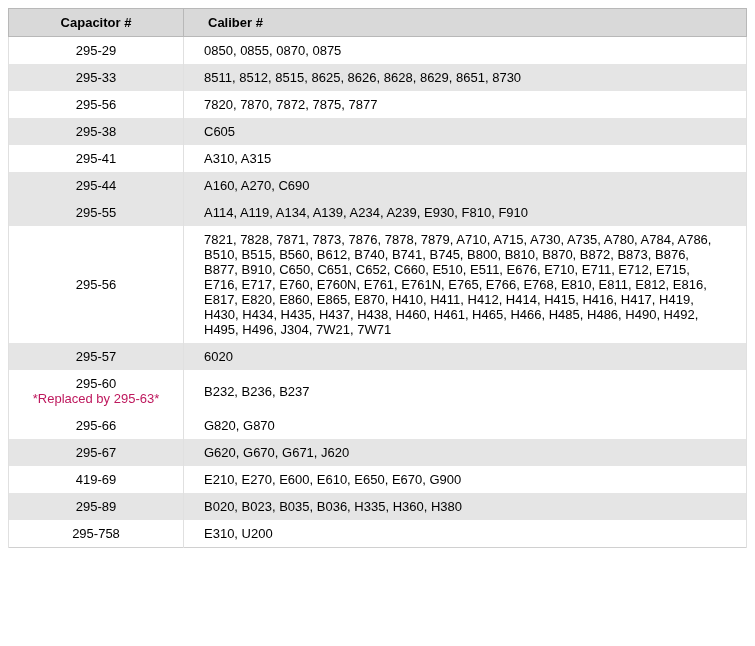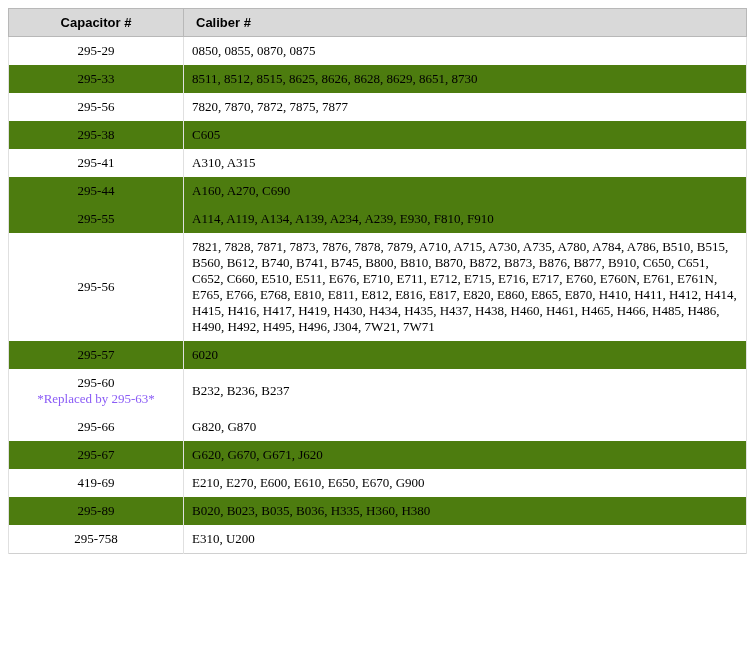--- a/index.html
+++ b/index.html
@@ -13,36 +13,35 @@
     width: 755px;
   }
   table {
     border-collapse: collapse;
     width: 100%;
     border: 1px solid #d0d0d0;
   }
   th {
     background: #d9d9d9;
     border: 1px solid #b8b8b8;
-    padding: 6px 12px;
+    padding: 6px 24px;
     font-weight: bold;
     text-align: left;
   }
   th.cap-col { text-align: center; width: 175px; }
   td {
     border-left: 1px solid #e0e0e0;
     border-right: 1px solid #e0e0e0;
-    padding: 6px 8px;
+    padding: 6px 20px;
     vertical-align: middle;
-    font-family: Liberation Serif, serif;
   }
   td.cap-cell { text-align: center; }
-  tr.odd td { background: #4d7c0f; }
+  tr.odd td { background: #e5e5e5; }
   tr.even td { background: #ffffff; }
-  .note { color: #8b5cf6; display: block; }
+  .note { color: #be185d; display: block; }
 </style>
 </head>
 <body>
 
 <table>
   <thead>
     <tr>
       <th class="cap-col">Capacitor #</th>
       <th>Caliber #</th>
     </tr>

